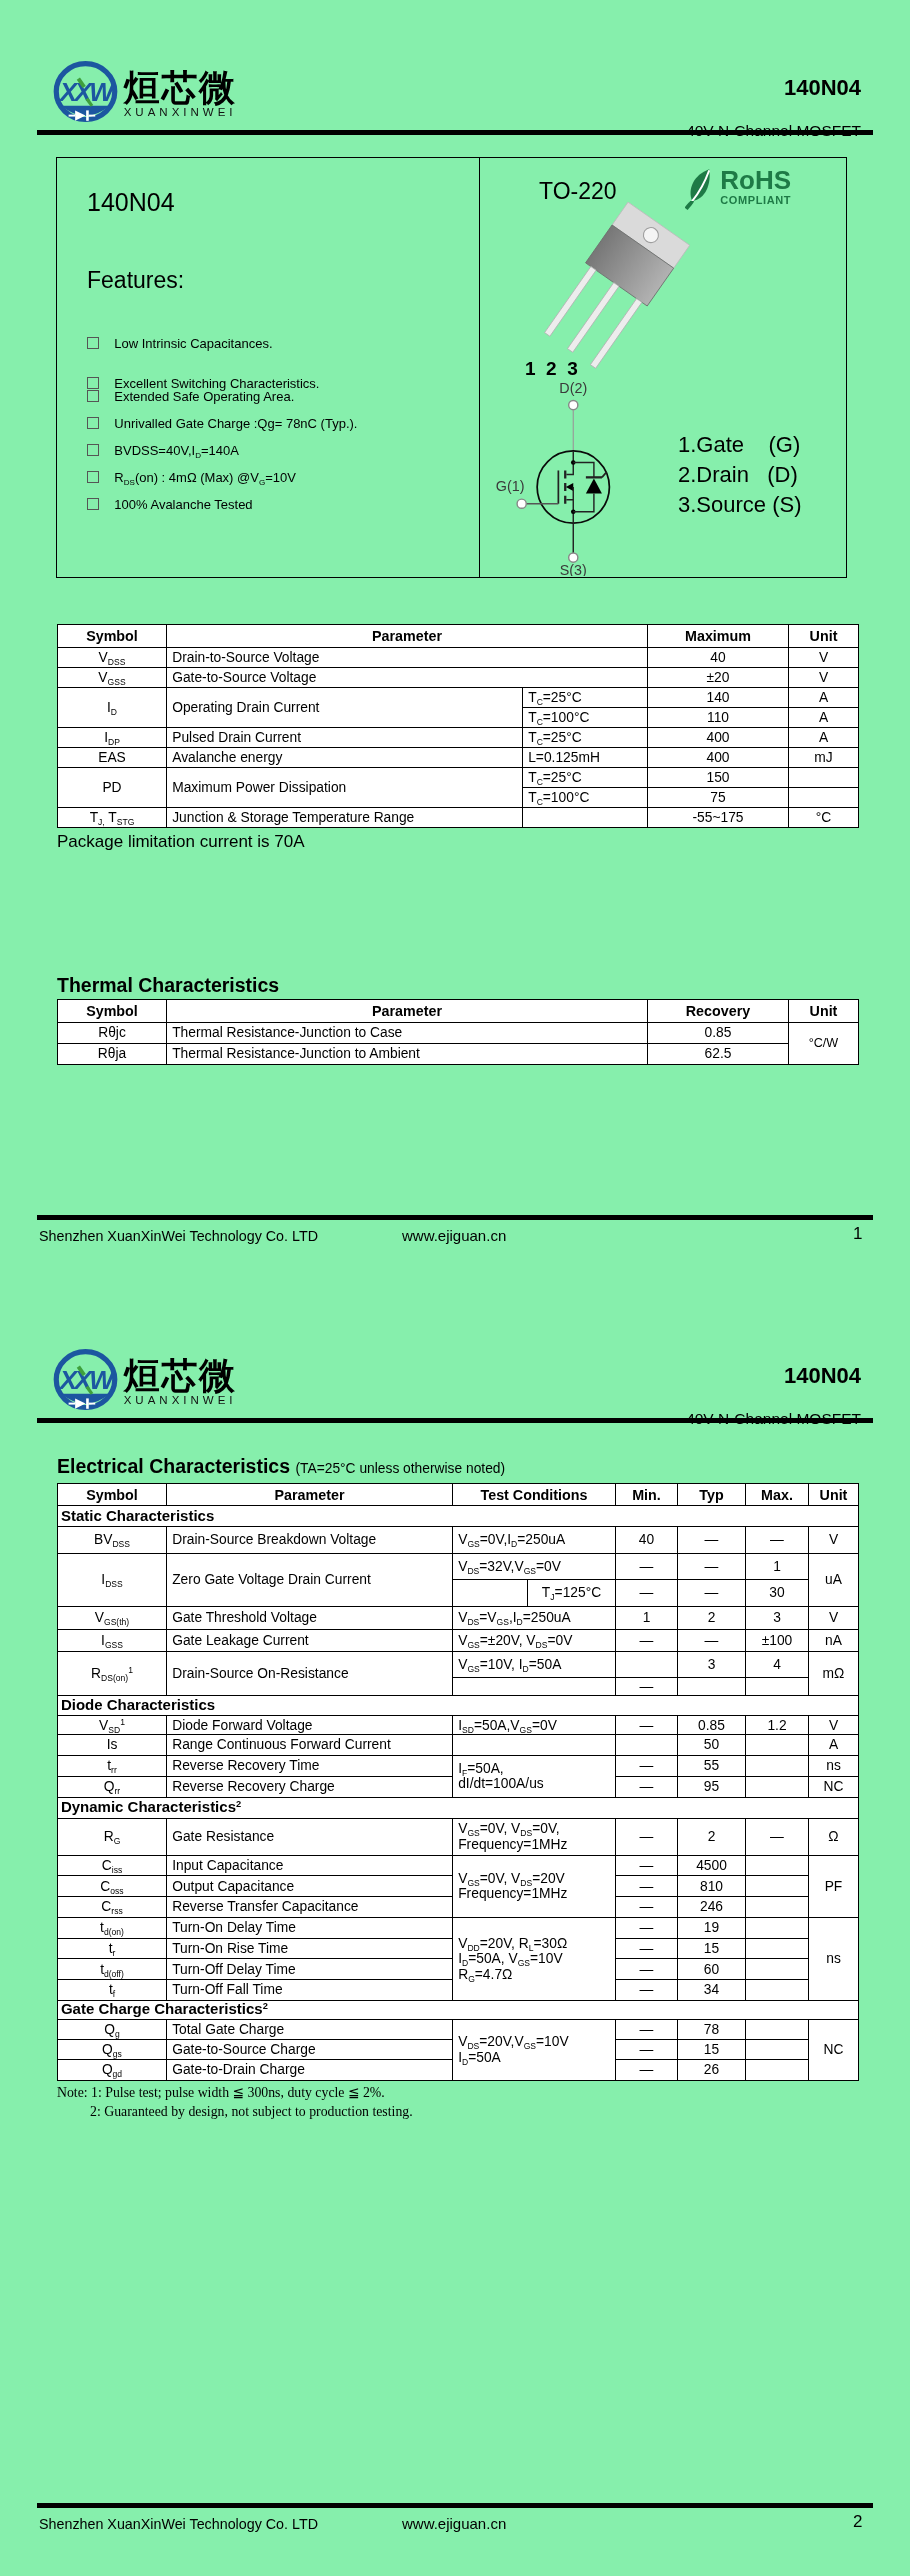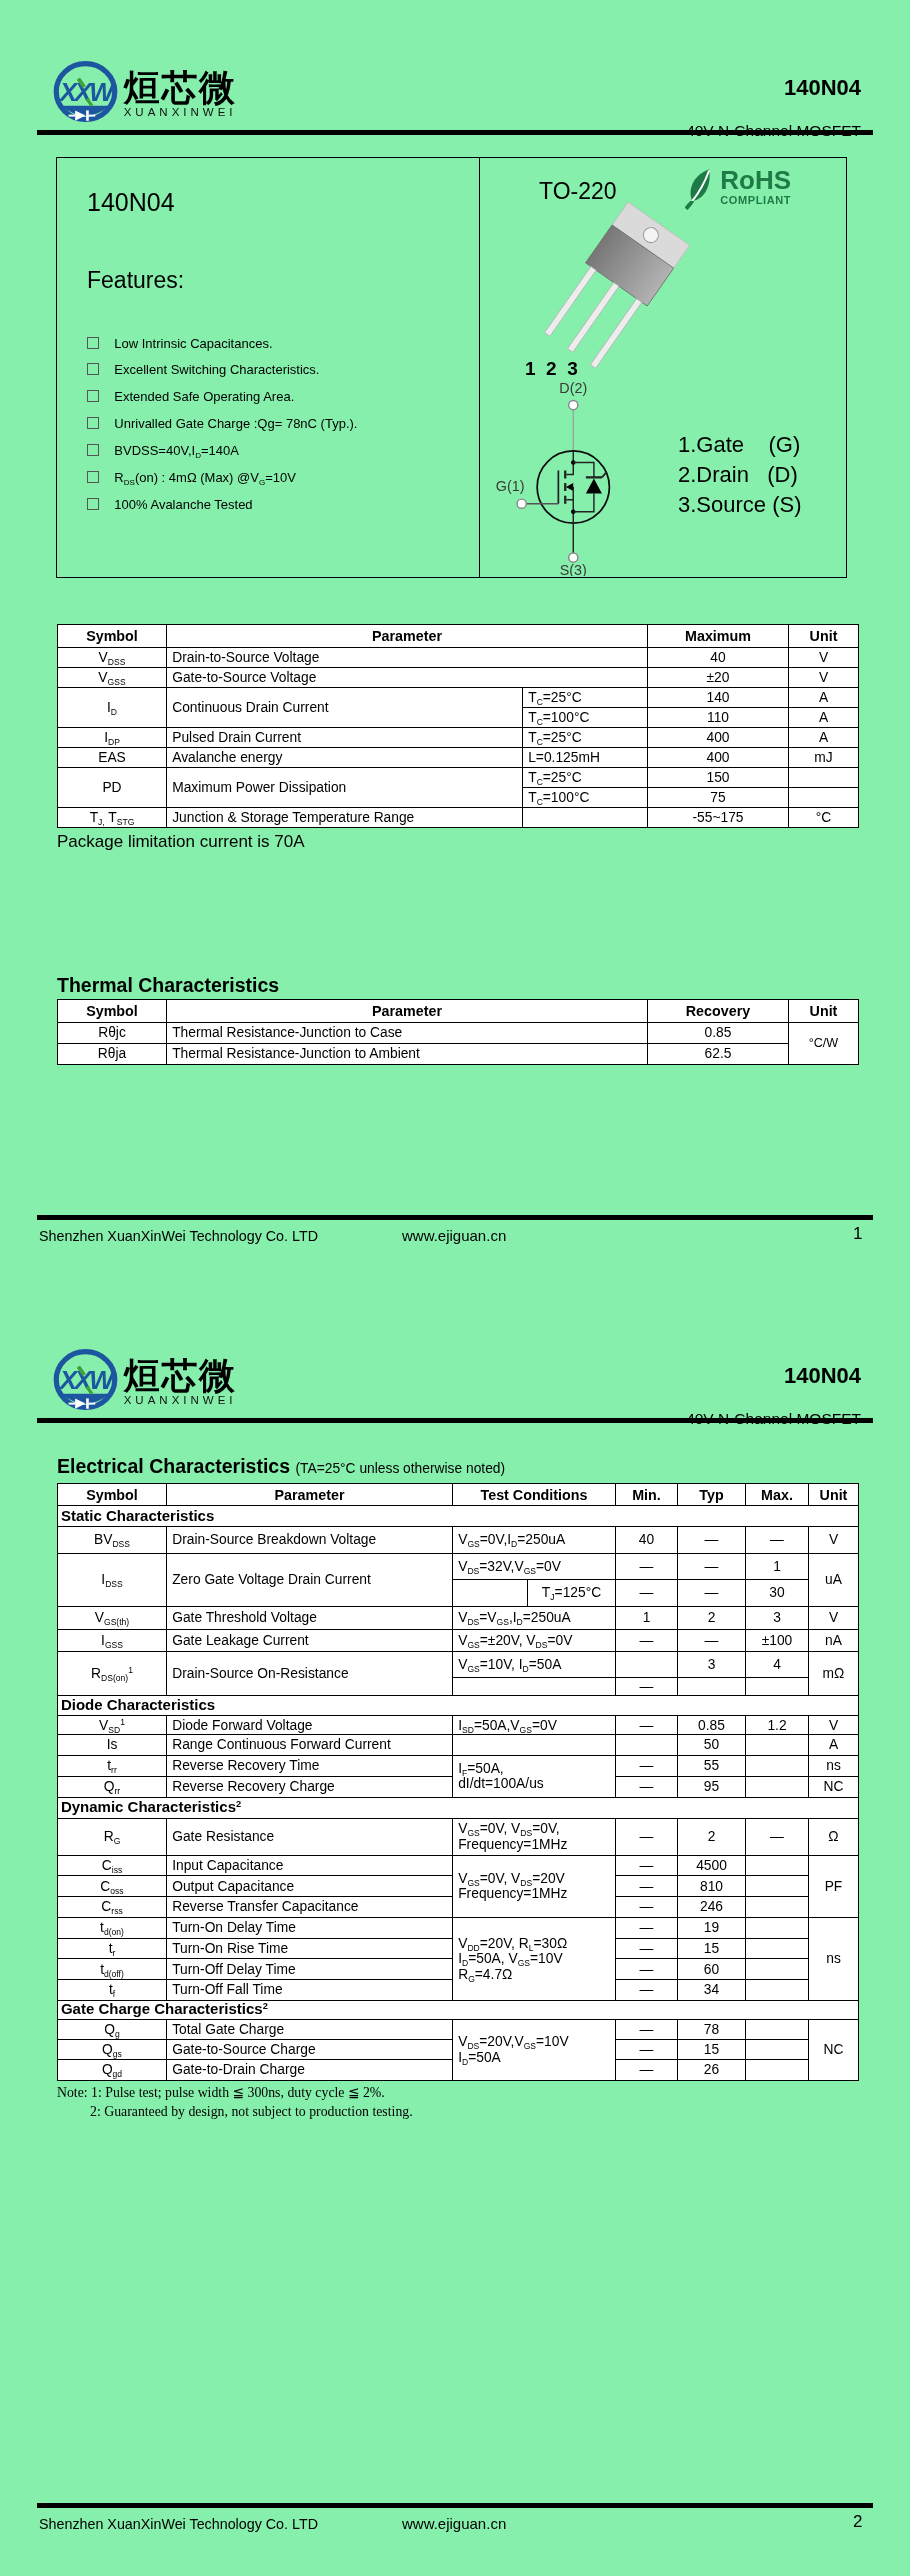--- a/index.html
+++ b/index.html
@@ -88,21 +88,21 @@
   <div class="fbox">
     <div class="fdiv"></div>
 
     <div class="bpart">140N04</div>
     <div class="bfeat">Features:</div>
 
     <div class="feat" style="top:176px;">
       <span class="cb"></span>
         <span class="ftxt">Low Intrinsic Capacitances.</span>
       </div>
-    <div class="feat" style="top:202px;">
+    <div class="feat" style="top:216px;">
       <span class="cb"></span>
         <span class="ftxt">Excellent Switching Characteristics.</span>
       </div>
     <div class="feat" style="top:229px;">
       <span class="cb"></span>
         <span class="ftxt">Extended Safe Operating Area.</span>
       </div>
     <div class="feat" style="top:256px;">
       <span class="cb"></span>
         <span class="ftxt">Unrivalled Gate Charge :Qg= 78nC (Typ.).</span>
@@ -206,21 +206,21 @@
       <td>V</td>
     </tr>
     <tr style="height:20px">
       <td>V<sub>GSS</sub></td>
       <td class="l" colspan="2">Gate-to-Source Voltage</td>
       <td>±20</td>
       <td>V</td>
     </tr>
     <tr style="height:20px">
       <td rowspan="2">I<sub>D</sub></td>
-      <td class="l" rowspan="2">Continuous Drain Current</td>
+      <td class="l" rowspan="2">Operating Drain Current</td>
       <td class="l">T<sub>C</sub>=25°C</td>
       <td>140</td>
       <td>A</td>
     </tr>
     <tr style="height:20px">
       <td class="l">T<sub>C</sub>=100°C</td>
       <td>110</td>
       <td>A</td>
     </tr>
     <tr style="height:20px">

